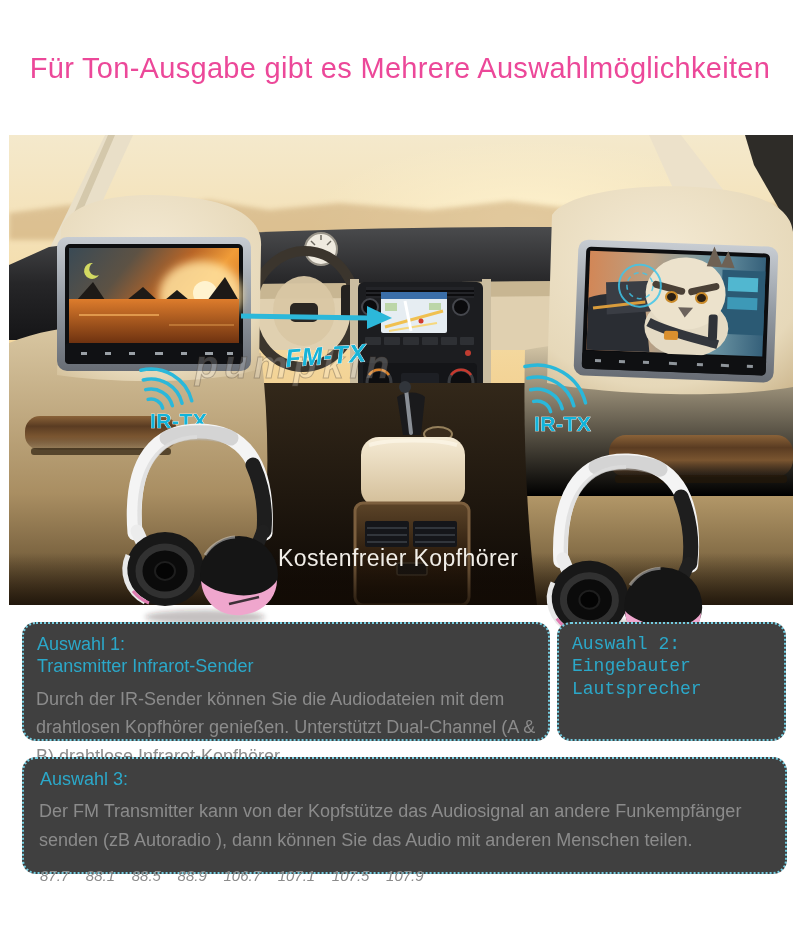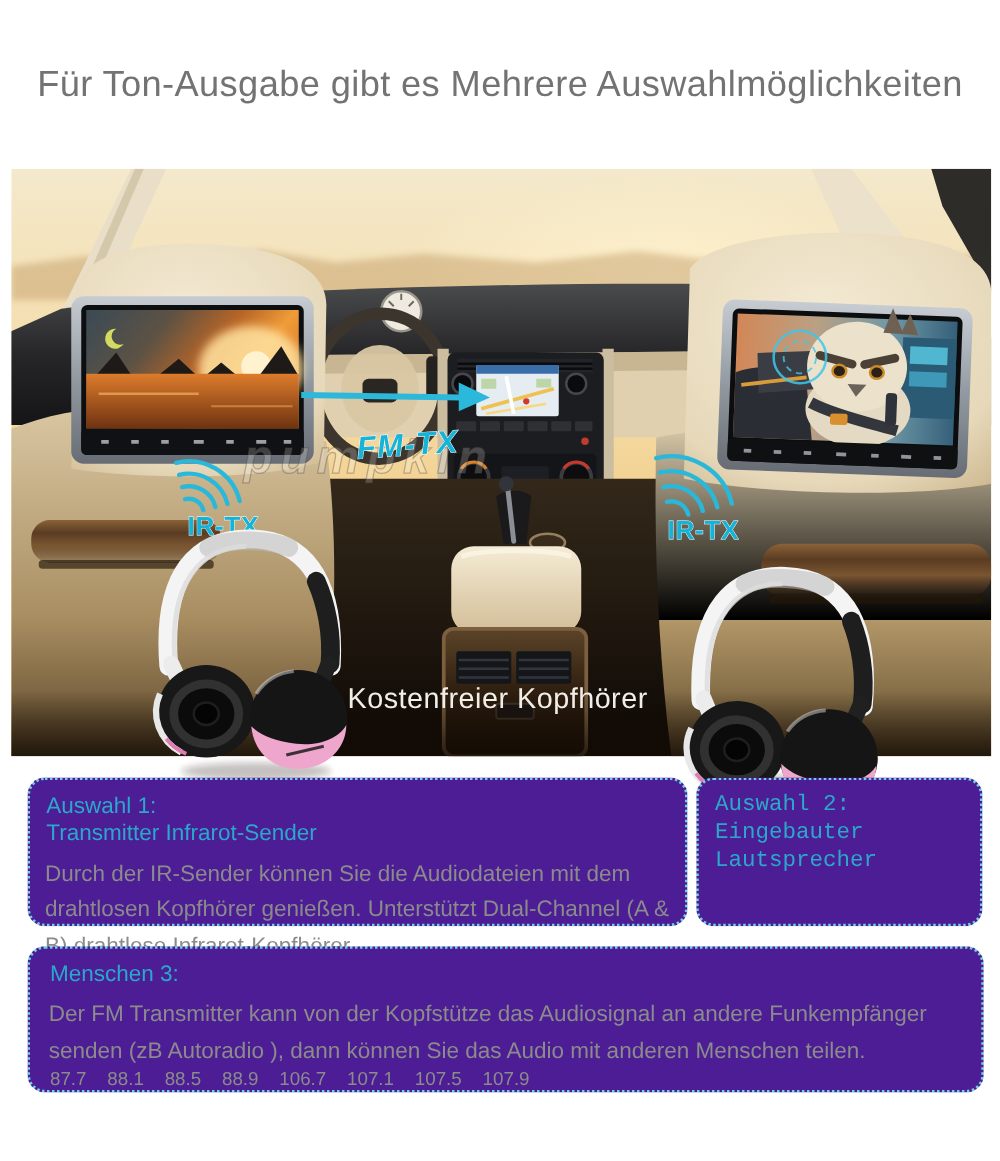--- a/index.html
+++ b/index.html
@@ -2,40 +2,40 @@
 <html><head>
 <meta charset="utf-8">
 <style>
   html,body { margin:0; padding:0; }
   body {
     width:800px; height:929px; background:#ffffff; position:relative;
     font-family:"Liberation Sans", sans-serif; overflow:hidden;
   }
   .title {
     position:absolute; top:52px; left:0; width:800px; text-align:center;
-    font-size:29px; font-weight:400; color:#737373; letter-spacing:.3px; margin:0;
+    font-size:29px; font-weight:400; color:#ec4899; letter-spacing:.3px; margin:0;
   }
   .photo { position:absolute; left:9px; top:135px; width:784px; height:470px; }
   .photo svg { overflow:visible; display:block; }
   .box {
     position:absolute; box-sizing:border-box;
-    border:2px dotted #74cde0; border-radius:14px; background:#4c1d95;
+    border:2px dotted #74cde0; border-radius:14px; background:#404040;
   }
   .box-1 { left:22px; top:622px; width:528px; height:119px; padding:9px 12px; }
   .box-2 { left:557px; top:622px; width:229px; height:119px; padding:9px 12px;font-family:Liberation Mono, monospace; }
   .box-3 { left:22px; top:757px; width:765px; height:117px; padding:9px 15px; }
   .opt-heading {
     color:#2ba8c9; font-size:18px; line-height:1.24; font-weight:400; margin:0 0 7px 1px;
   }
   .opt-heading span { display:block; }
   .opt-body {
     color:#8b8b8b; font-size:18px; line-height:1.6; margin:0;
   }
   .opt-channels { color:#8b8b8b; font-size:14.5px; margin:2px 0 0 0; white-space:pre; }
-  .opt-freqs { color:#8b8b8b; font-size:15px; margin:0 0 0 1px; white-space:pre; }
+  .opt-freqs { color:#8b8b8b; font-size:15px; margin:12px 0 0 1px; white-space:pre;font-style:italic; }
 </style>
 </head>
 <body>
 
 <h1 class="title">Für Ton-Ausgabe gibt es Mehrere Auswahlmöglichkeiten</h1>
 
 <div class="photo">
 <svg width="784" height="500" viewBox="0 0 784 500" xmlns="http://www.w3.org/2000/svg" font-family="&quot;Liberation Sans&quot;, sans-serif">
   <defs>
     <clipPath id="photoClip">
@@ -371,17 +371,17 @@
 
 <div class="box box-2">
   <h2 class="opt-heading">
     <span>Auswahl  2:</span>
     <span>Eingebauter Lautsprecher</span>
   </h2>
 </div>
 
 <div class="box box-3">
   <h2 class="opt-heading">
-    <span>Menschen 3:</span>
+    <span>Auswahl 3:</span>
   </h2>
   <p class="opt-body">Der FM Transmitter kann von der Kopfstütze das Audiosignal an andere Funkempfänger senden (zB Autoradio ), dann können Sie das Audio mit anderen Menschen teilen.</p>
   <p class="opt-freqs">87.7    88.1    88.5    88.9    106.7    107.1    107.5    107.9</p>
 </div>
 
 </body></html>

